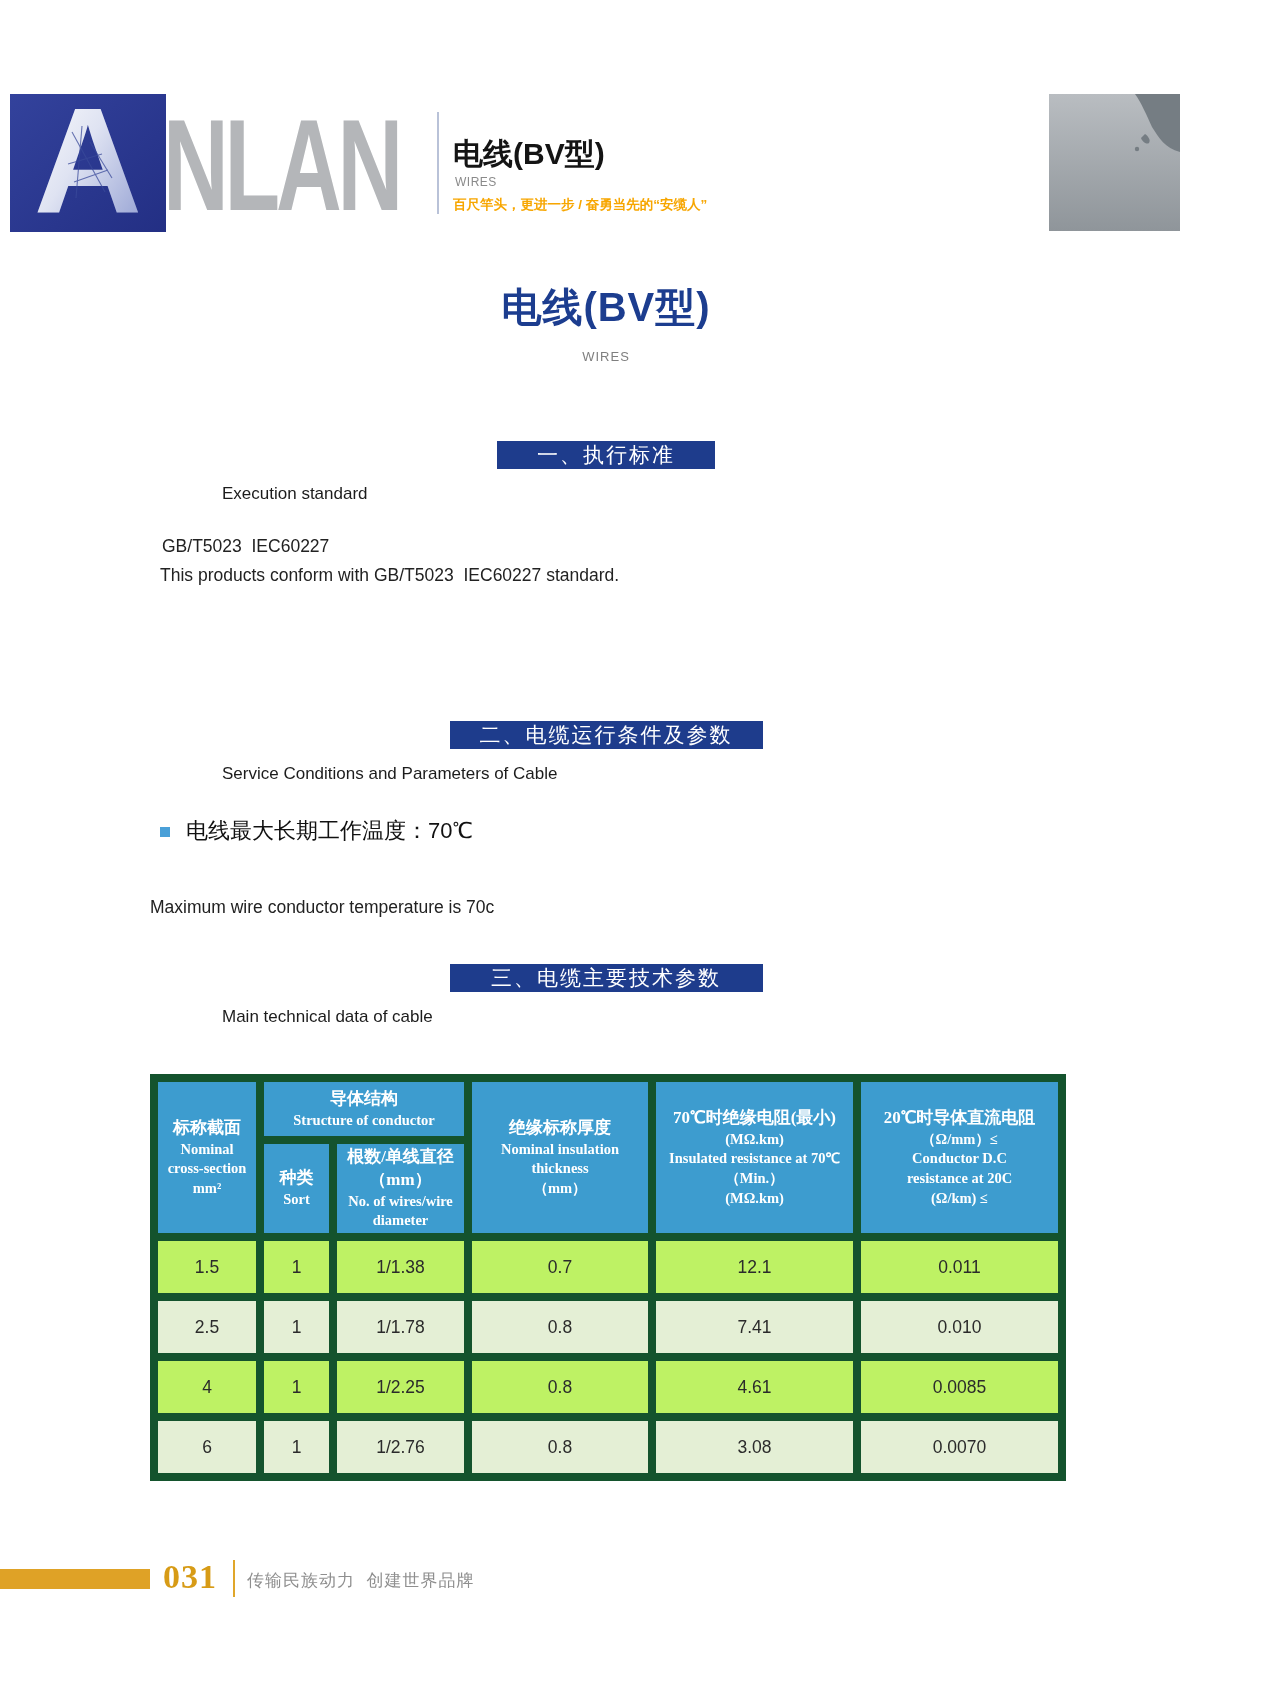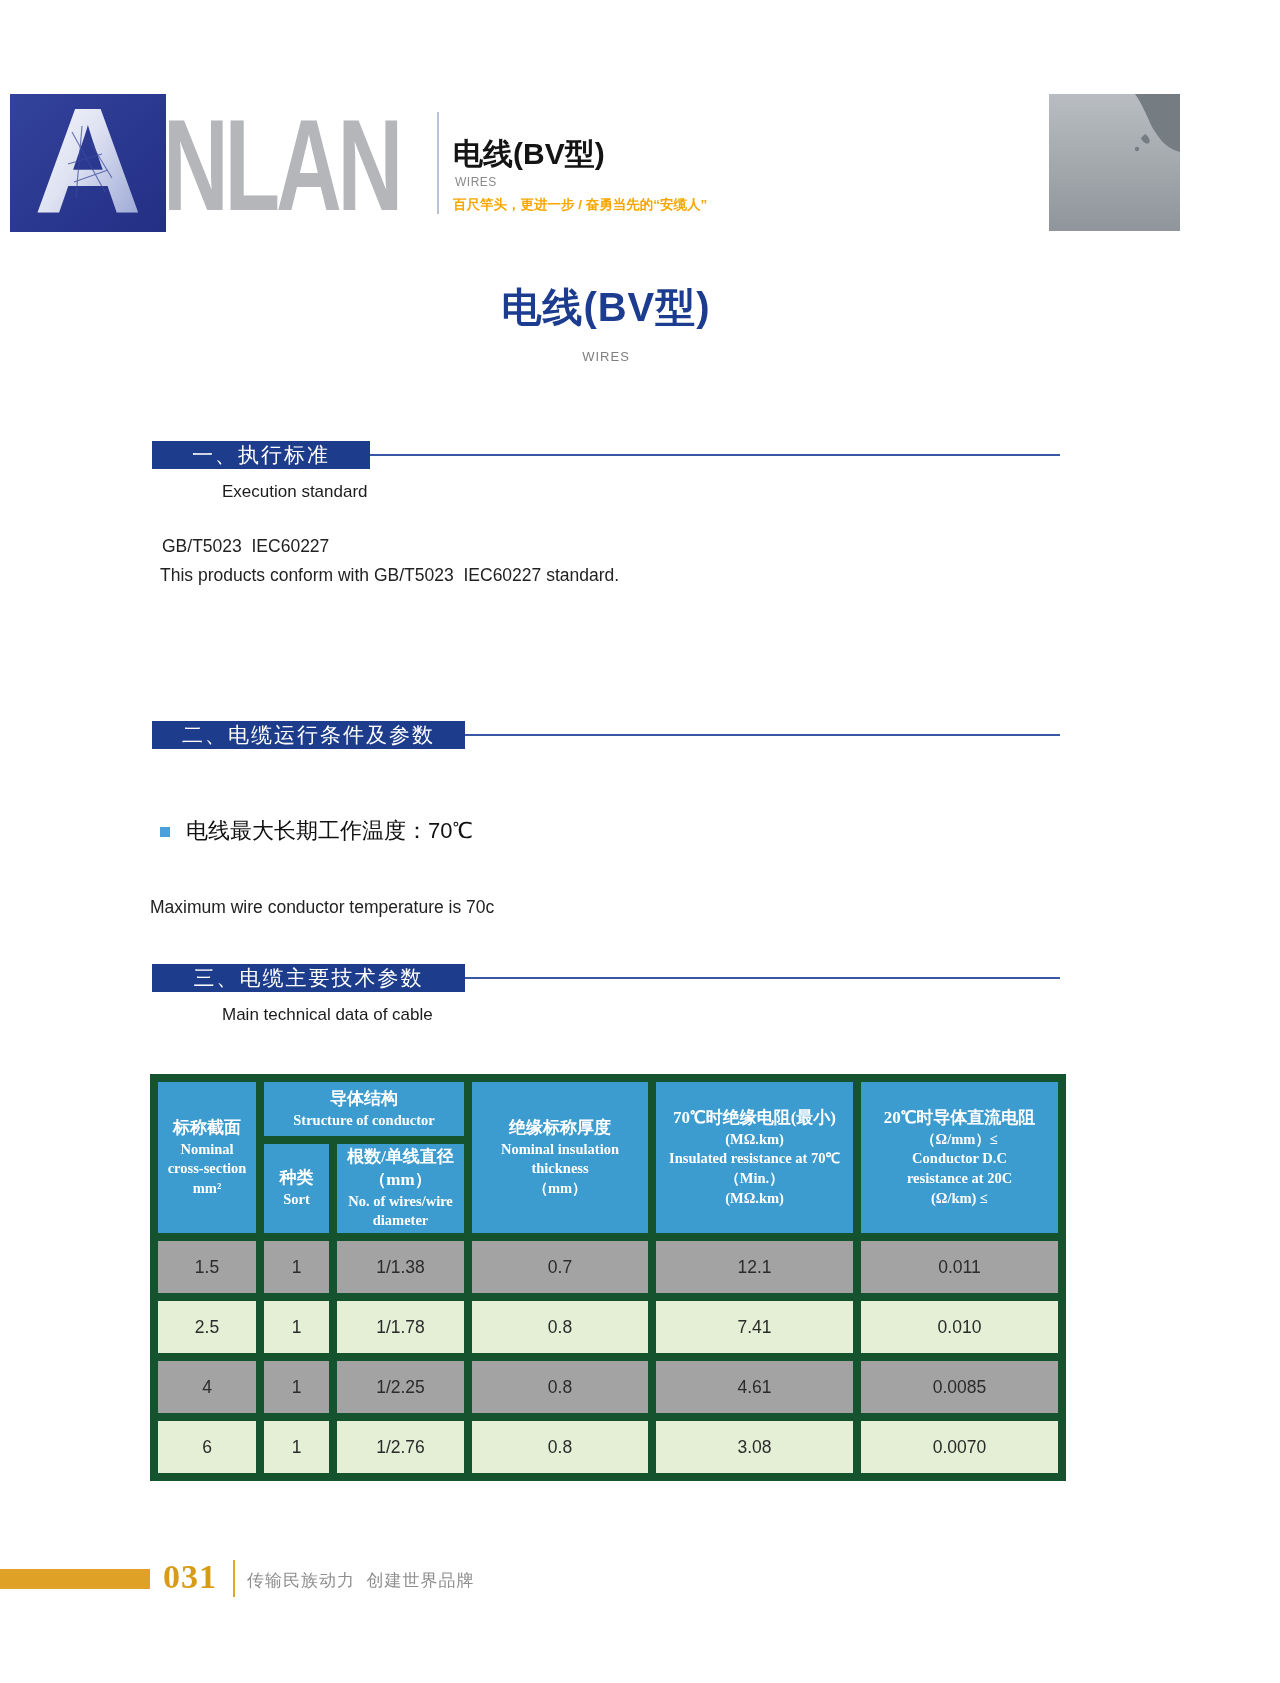--- a/index.html
+++ b/index.html
@@ -22,21 +22,21 @@
   .brand-tagline { position:absolute; left:453px; top:196px; font-size:13.5px; font-weight:bold; color:#f7a600; }
   .corner-art { position:absolute; left:1049px; top:94px; width:131px; height:137px; }
 
   
   .main-title-wrap { position:absolute; left:152px; top:280px; width:908px; text-align:center; }
   .main-title { font-size:40px; font-weight:bold; color:#1c3d8f; letter-spacing:1px; }
   .main-title-sub { margin-top:14px; font-size:13px; color:#7f7f7f; letter-spacing:1px; }
 
   
   .section { position:absolute; left:152px; width:908px; }
-  .sec-row { display:flex; align-items:center; }
+  .sec-row { display:flex; align-items:center;flex-direction:column; }
   .sec-box {
     background:#1e3c8c; color:#ffffff; font-size:21px; height:28px; line-height:28px;
     text-align:center; letter-spacing:2px; flex:0 0 auto;
   }
   .sec-box.w1 { width:218px; }
   .sec-box.w2 { width:313px; }
   .sec-line { flex:1 1 auto; height:2px; background:#3a57a5; }
   .sec-sub { margin:13px 0 0 70px; font-size:17px; color:#1c1c1c; }
 
   
@@ -52,21 +52,21 @@
   .data-table th, .data-table td { border:8px solid #14532d; padding:2px; }
   .data-table th {
     background:#3d9ccf; color:#ffffff; text-align:center; vertical-align:middle;
     font-family:"Liberation Serif", serif; font-weight:bold;
   }
   .th-zh { display:block; font-size:17px; line-height:1.35; white-space:pre-line; }
   .th-en { display:block; font-size:14.5px; line-height:1.35; white-space:pre-line; }
   .tr-group th { height:50px; }
   .tr-sub th { height:84px; }
   .data-table td { height:48px; text-align:center; vertical-align:middle; font-size:17.5px; color:#2b2b2b; }
-  tr.row-blue td { background:#a3a3a3; }
+  tr.row-blue td { background:#bef264; }
   tr.row-green td { background:#e4efd5; }
 
   
   .footer-bar { position:absolute; left:0; top:1569px; width:150px; height:20px; background:#dfa226; }
   .footer-pagenum {
     position:absolute; left:163px; top:1558px; font-family:"Liberation Serif", serif;
     font-weight:bold; font-size:34px; color:#d79b16; letter-spacing:1px;
   }
   .footer-divider { position:absolute; left:233px; top:1560px; width:2px; height:37px; background:#e0a62a; }
   .footer-slogan { position:absolute; left:247px; top:1569px; font-size:17px; color:#8f8f8f; letter-spacing:1px; }
@@ -133,20 +133,21 @@
     <div class="sec-sub">Execution standard</div>
   </div>
   <div class="body-text keep-sp" style="left:162px; top:536px;">GB/T5023  IEC60227</div>
   <div class="body-text keep-sp" style="left:160px; top:565px;">This products conform with GB/T5023  IEC60227 standard.</div>
 
   <div class="section" style="top:721px;">
     <div class="sec-row">
       <div class="sec-box w2">二、电缆运行条件及参数</div>
       <div class="sec-line"></div>
     </div>
+    <div class="sec-sub">Service Conditions and Parameters of Cable</div>
   </div>
   <div class="bullet-square"></div>
   <div class="bullet-text">电线最大长期工作温度：70℃</div>
   <div class="body-text" style="left:150px; top:897px;">Maximum wire conductor temperature is 70c</div>
 
   <div class="section" style="top:964px;">
     <div class="sec-row">
       <div class="sec-box w2">三、电缆主要技术参数</div>
       <div class="sec-line"></div>
     </div>

